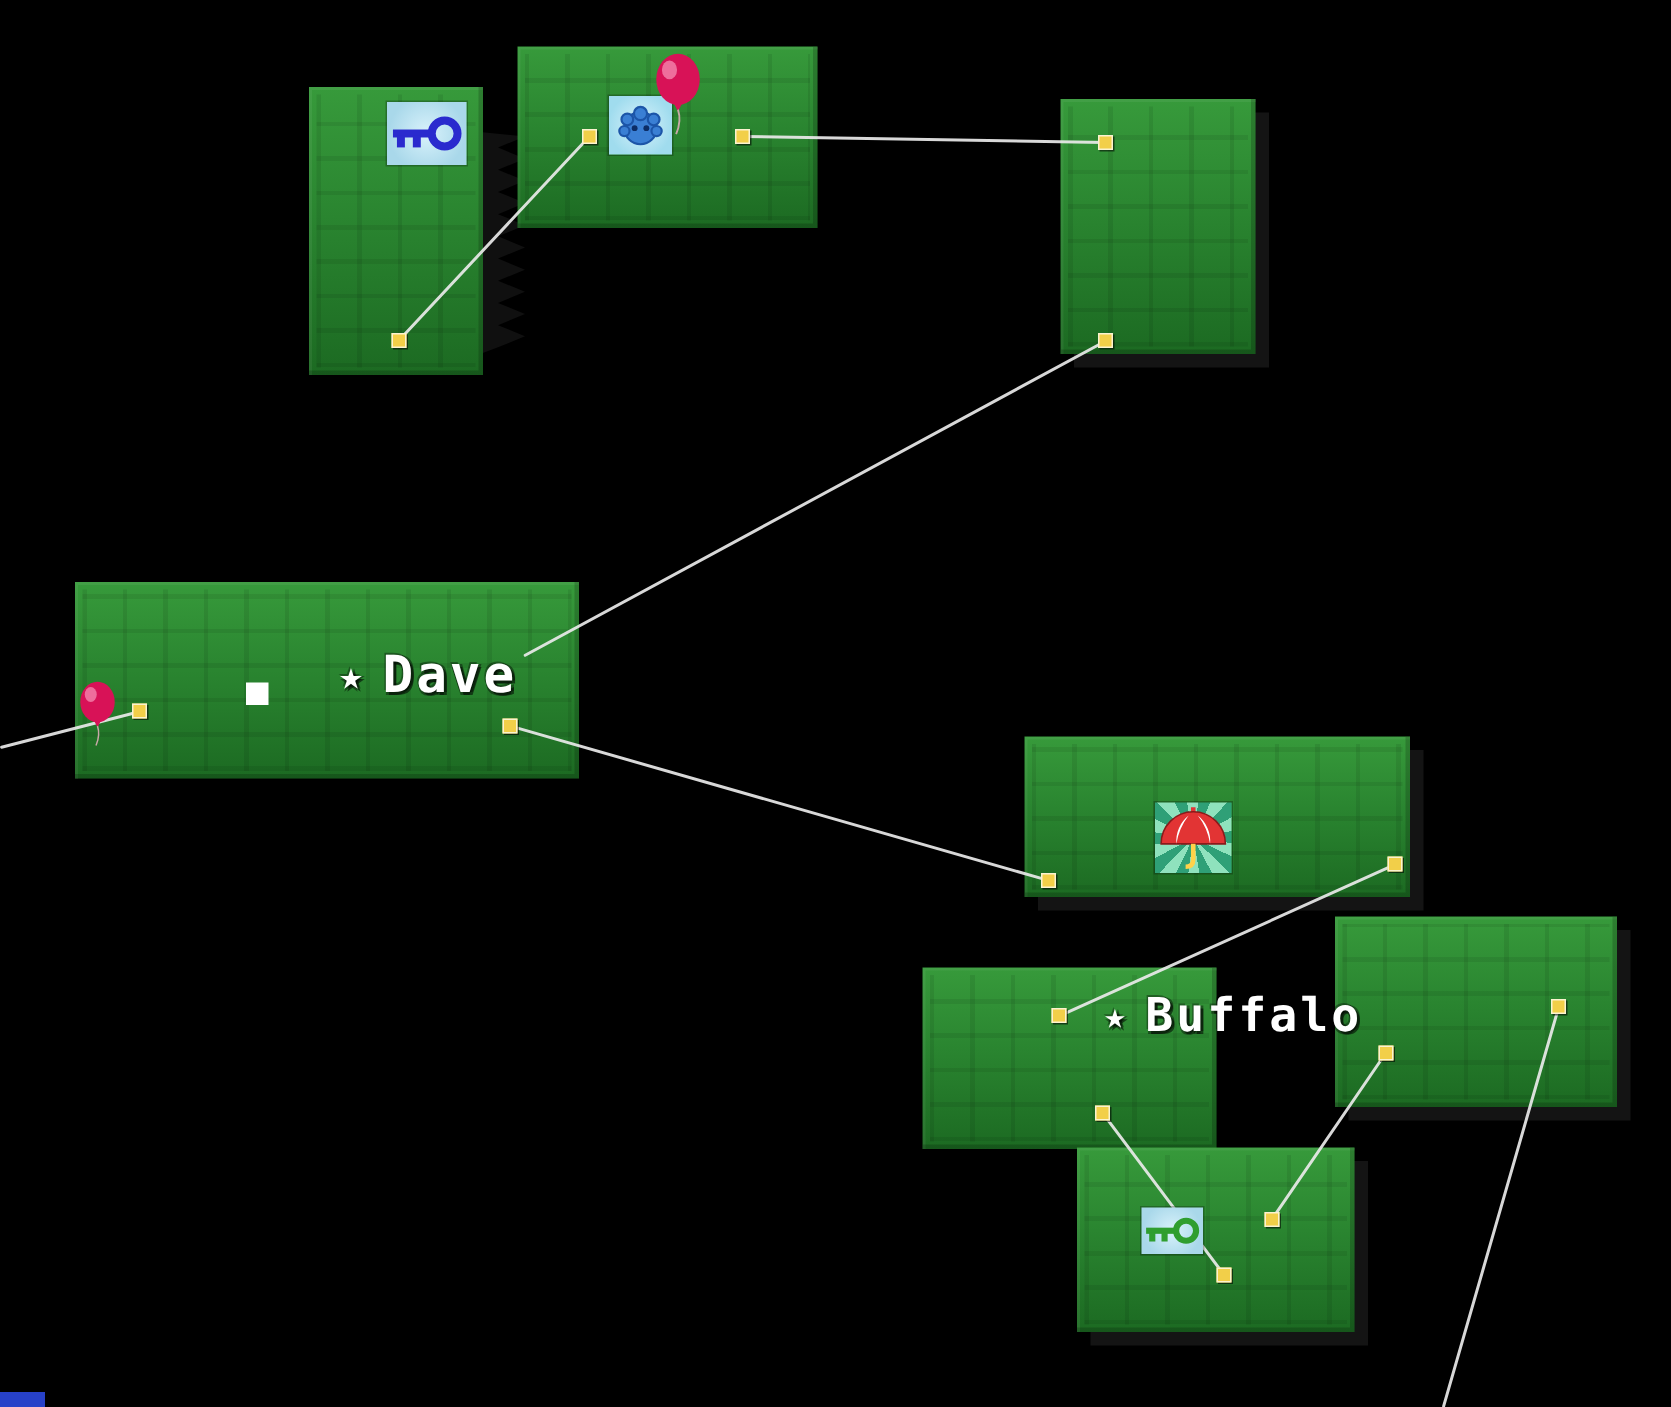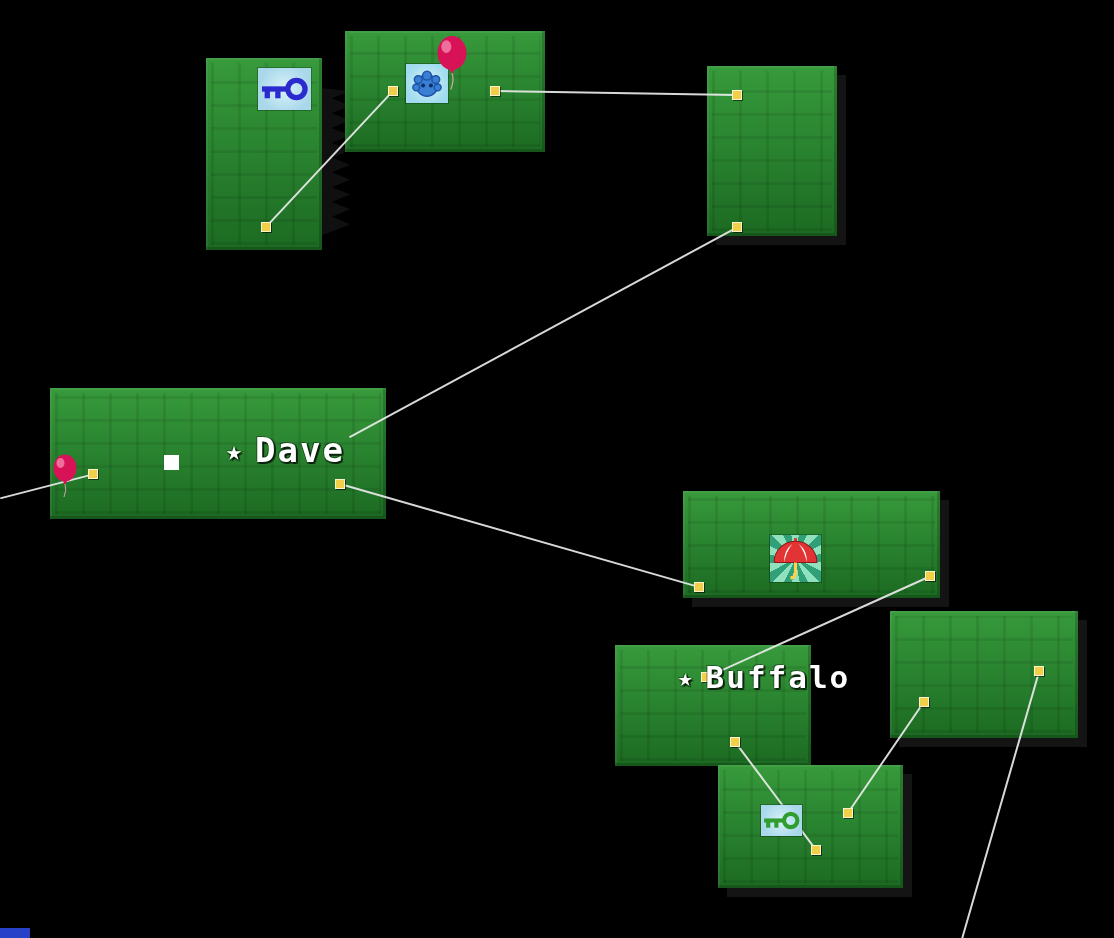--- a/index.html
+++ b/index.html
@@ -154,15 +154,15 @@
     <div class="icon icon-boxed" style="left: 761px; top: 805px; width: 41px; height: 31px; background: radial-gradient(circle, rgb(217, 242, 251) 0%, rgb(169, 216, 234) 75%);">
       <svg viewBox="0 0 40 30">
         <circle cx="29" cy="15" r="6.5" fill="none" stroke="#2f9e2f" stroke-width="4"></circle>
         <rect x="3" y="13" width="20" height="4" fill="#2f9e2f"></rect>
         <rect x="5" y="16" width="4" height="6" fill="#2f9e2f"></rect>
         <rect x="13" y="16" width="4" height="6" fill="#2f9e2f"></rect>
       </svg>
     </div>
     <div class="icon" style="left: 164px; top: 455px; width: 15px; height: 15px; background: rgb(255, 255, 255);"></div>
     <div class="map-label" style="left: 226px; top: 430px; font-size: 34px;"><span class="star">★</span><span>Dave</span></div>
-    <div class="map-label" style="left: 678px; top: 659px; font-size: 31px;"><span class="star">★</span><span>Buffalo</span></div>
+    <div class="map-label" style="left: 736px; top: 659px; font-size: 31px;"><span class="star">★</span><span>Buffalo</span></div>
   </div>
 <div class="blue-strip"></div>
 
 </body></html>

